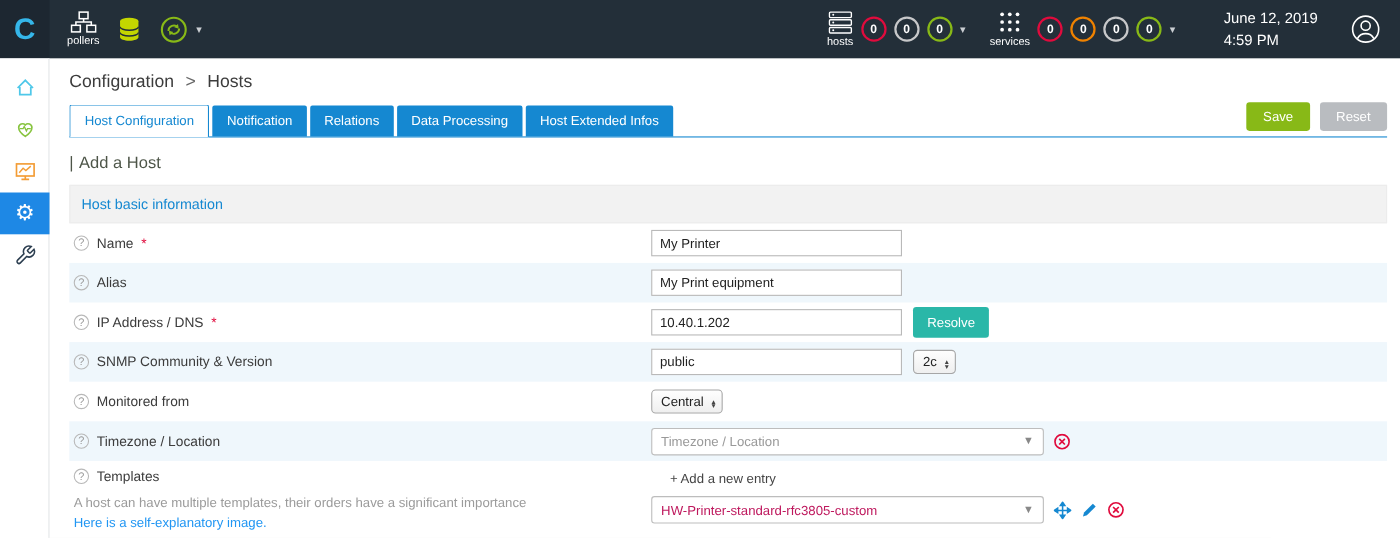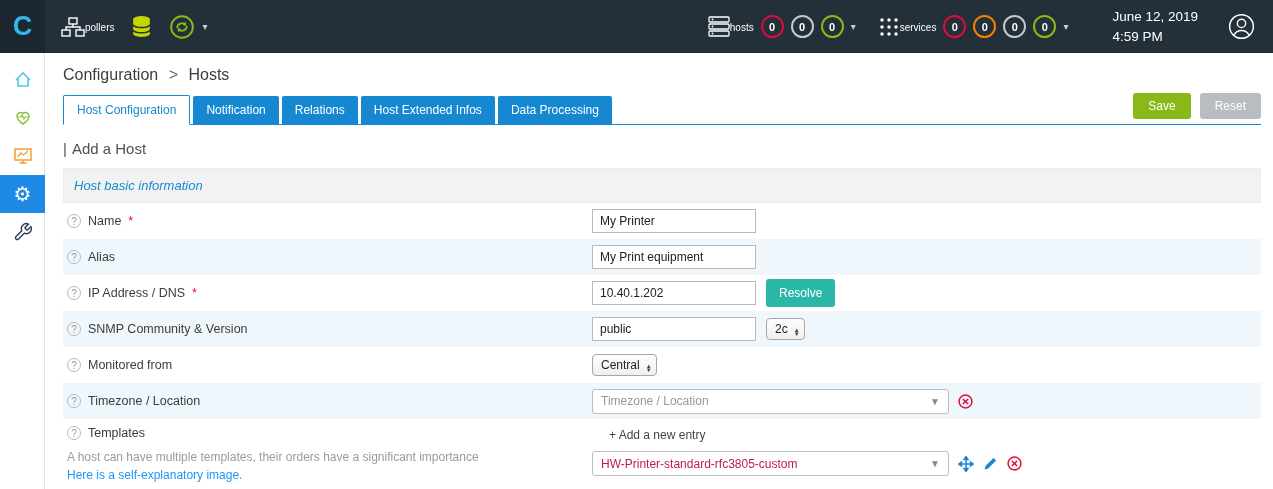--- a/index.html
+++ b/index.html
@@ -4,21 +4,21 @@
 <style>
   * { box-sizing: border-box; }
   html,body { margin:0; padding:0; background:#e8e8e8; }
   body { font-family:"Liberation Sans", sans-serif; }
   .app { width:1273px; height:489px; background:#fff; overflow:hidden; position:relative; }
 
   
   header { height:53px; background:#232f39; display:flex; align-items:center; color:#fff; }
   .logo { width:45px; height:53px; display:flex; align-items:center; justify-content:center;
           background:#1d2731; font-weight:bold; font-size:27px; color:#35b6e9; cursor:pointer; }
-  .hgroup { display:flex; flex-direction:row; align-items:center; justify-content:center;
+  .hgroup { display:flex; flex-direction:column; align-items:center; justify-content:center;
             margin-left:16px; cursor:pointer; }
   .hlabel { font-size:10px; color:#fff; margin-top:2px; }
   .hicon { margin-left:16px; display:flex; align-items:center; cursor:pointer; }
   .chev { color:#c9ced2; font-size:10px; margin-left:7px; cursor:pointer; }
   .spacer { flex:1; }
   .badge { width:23px; height:23px; border-radius:50%; border:2px solid; background:transparent;
            display:flex; align-items:center; justify-content:center; color:#fff;
            font-size:11px; font-weight:bold; margin-left:7px; cursor:pointer; }
   .b-red    { border-color:#e00b3d; }
   .b-gray   { border-color:#c7c8ca; }
@@ -50,36 +50,36 @@
   .tab-actions { margin-left:auto; display:flex; gap:9px; padding-bottom:5px; }
   .btn { border:none; color:#fff; font-size:12px; padding:6px 15px; border-radius:3px; cursor:pointer;
          font-family:inherit; }
   .btn.save { background:#88b917; }
   .btn.reset { background:#b9bcc0; }
 
   
   .page-title { margin:15px 0 11px; font-size:15px; font-weight:normal; color:#4d5548; }
   .page-title .bar { margin-right:5px; }
   .section-bar { background:#f2f2f2; border:1px solid #ececec; color:#1588d1; font-size:13px;
-                 padding:9px 10px;font-style:italic; }
+                 padding:9px 10px; }
 
   
   .frow { display:flex; align-items:center; min-height:36px; font-size:12.5px; color:#3c3c3c; }
   .frow.alt { background:#eff7fc; }
   .frow.tall { align-items:flex-start; padding:7px 0 8px; }
   .f-label { width:529px; display:flex; align-items:center; gap:7px; padding-left:4px; flex-shrink:0; }
   .f-label-col { width:529px; padding-left:4px; flex-shrink:0; }
   .lblline { display:flex; align-items:center; gap:7px; }
   .help { width:14px; height:14px; border:1px solid #b8b8b8; border-radius:50%; color:#9a9a9a;
           font-size:10px; display:inline-flex; align-items:center; justify-content:center;
           flex:0 0 auto; cursor:pointer; }
   .req { color:#e00b3d; }
   .f-field { display:flex; align-items:center; }
   .f-field-col { display:flex; flex-direction:column; align-items:flex-start; }
-  .txt { width:164px; height:24px; border:1px solid #b9b9b9; padding:0 7px; font-size:12px;
+  .txt { width:228px; height:24px; border:1px solid #b9b9b9; padding:0 7px; font-size:12px;
          font-family:inherit; color:#222; }
   .btn-resolve { background:#2ab7a8; color:#fff; border:none; border-radius:3px; padding:7px 13px;
                  font-size:12px; margin-left:10px; cursor:pointer; font-family:inherit; }
   .minisel { display:inline-flex; align-items:flex-end; border:1px solid #a6a6a6; border-radius:4px;
              background:linear-gradient(#fefefe,#efefef); padding:3px 4px 3px 8px; font-size:12px;
              color:#222; margin-left:10px; cursor:pointer; }
   .minisel.first { margin-left:0; }
   .spin { display:inline-flex; flex-direction:column; margin-left:6px; font-size:6px; line-height:4px;
           color:#444; }
   .sel2 { width:357px; height:25px; border:1px solid #bdbdbd; border-radius:3px; background:#fff;
@@ -225,22 +225,22 @@
       <div class="breadcrumb">
         <span class="crumb">Configuration</span>
         <span class="sep">&gt;</span>
         <span class="crumb">Hosts</span>
       </div>
 
       <div class="tabbar">
         <div class="tab active">Host Configuration</div>
         <div class="tab">Notification</div>
         <div class="tab">Relations</div>
+        <div class="tab">Data Processing</div>
         <div class="tab">Host Extended Infos</div>
-        <div class="tab">Data Processing</div>
         <div class="tab-actions">
           <button class="btn save">Save</button>
           <button class="btn reset">Reset</button>
         </div>
       </div>
 
       <div class="page-title">
         <span class="bar">|</span><span>Add a Host</span>
       </div>
 

